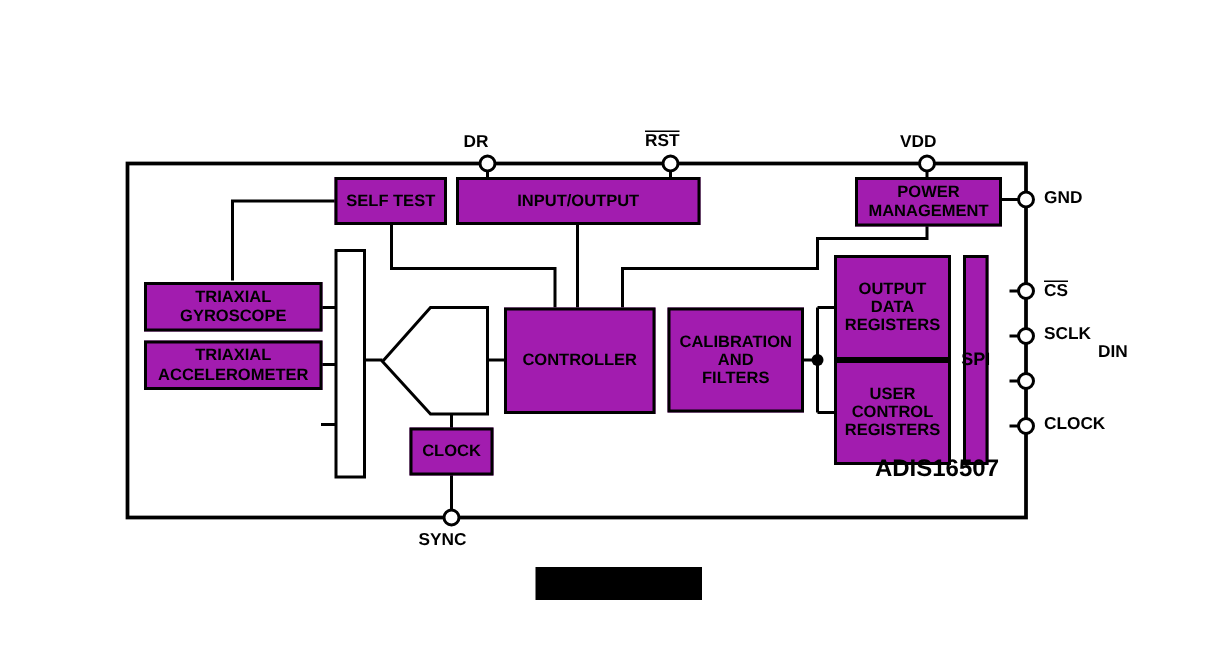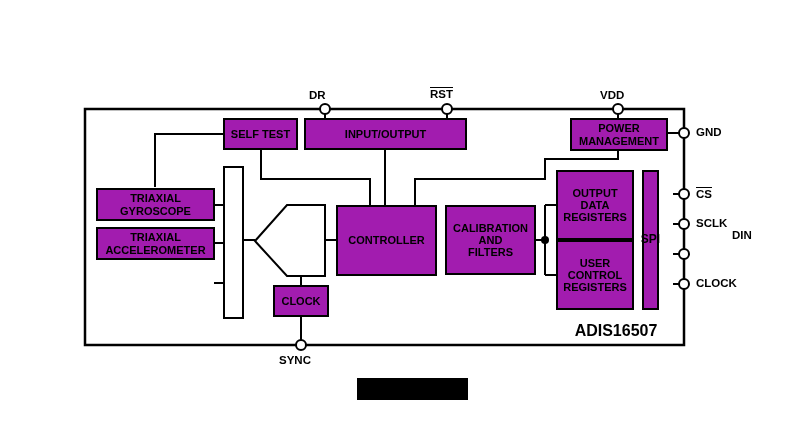--- a/index.html
+++ b/index.html
@@ -149,17 +149,17 @@
   <div class="pin-label center" style="left:309px; top:90px; width:32px;">DR</div>
   <div class="pin-label center ovl" style="left:430px; top:89px; width:34px;">RST</div>
   <div class="pin-label center" style="left:600px; top:90px; width:36px;">VDD</div>
   <div class="pin-label" style="left:696px; top:127px;">GND</div>
   <div class="pin-label ovl" style="left:696px; top:189px;">CS</div>
   <div class="pin-label" style="left:696px; top:218px;">SCLK</div>
   <div class="pin-label" style="left:696px; top:230px;padding-left:36px;">DIN</div>
   <div class="pin-label" style="left:696px; top:278px;">CLOCK</div>
   <div class="pin-label center" style="left:279px; top:355px; width:44px;">SYNC</div>
 
-  <div class="chip-label" style="left:566px; top:323px; width:100px;">ADIS16507</div>
+  <div class="chip-label" style="left:566px; top:305px; width:100px;text-align:right;">ADIS16507</div>
 
   <div class="redacted-bar" style="left:357px; top:378px; width:111px; height:22px;"></div>
 
 </div>
 
 </body></html>

